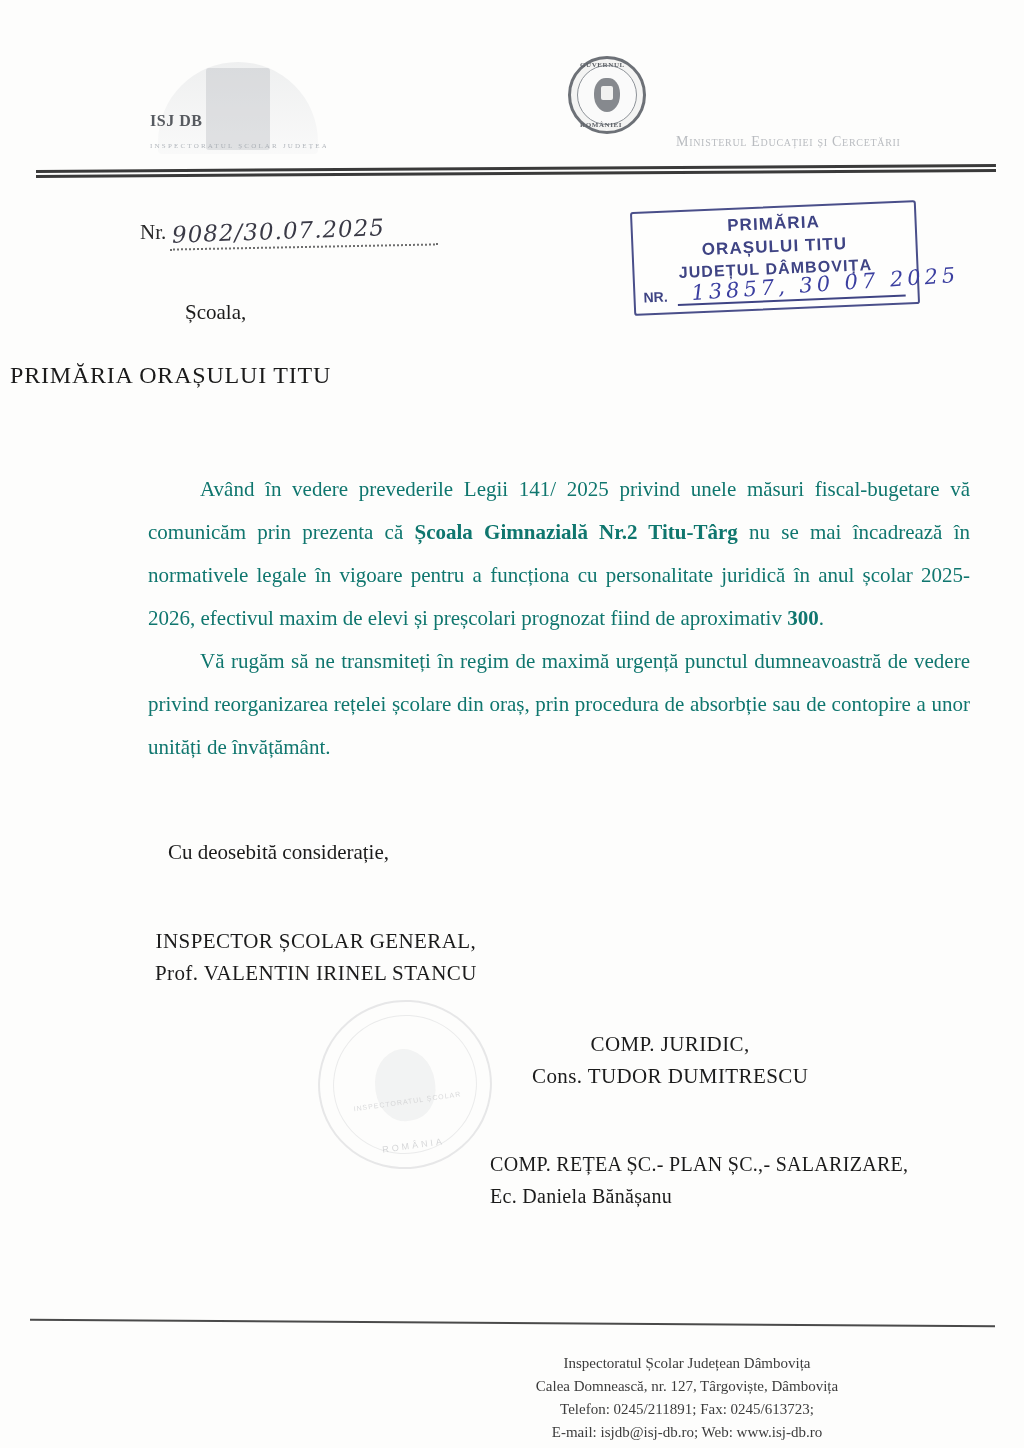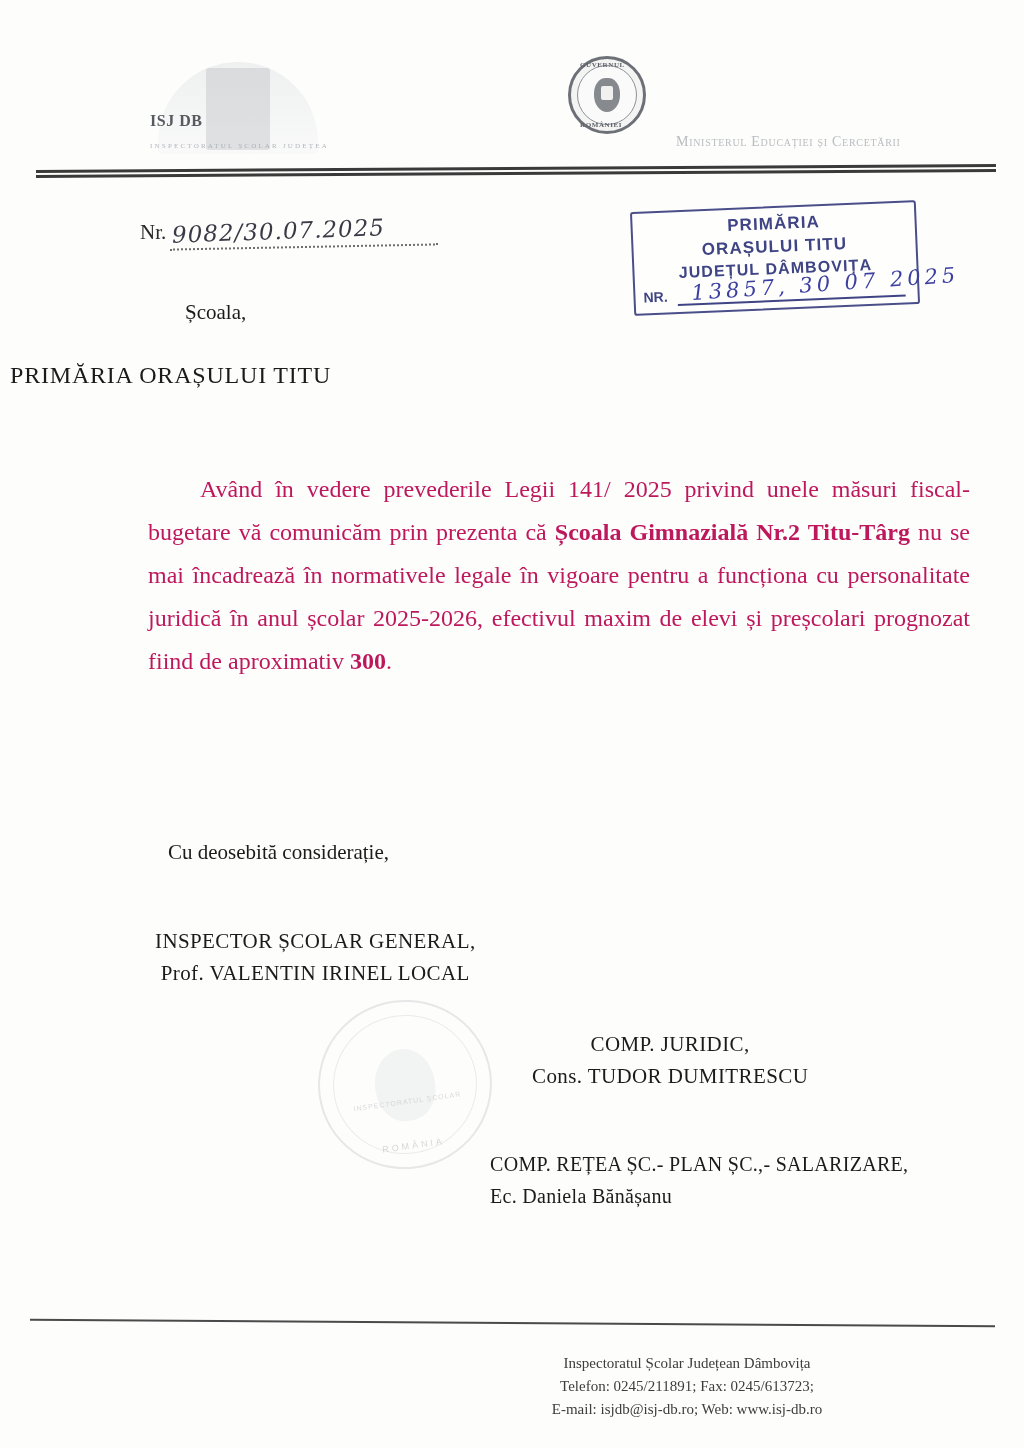--- a/index.html
+++ b/index.html
@@ -266,24 +266,24 @@
     letter-spacing: 0.8px;
     line-height: 40px;
     padding-left: 10px;
   }
 
   .body-text {
     position: absolute;
     left: 148px;
     top: 468px;
     width: 822px;
-    font-size: 24px;
+    font-size: 21px;
     line-height: 43px;
     text-align: justify;
-    color: #be185d;
+    color: #0f766e;
   }
   .body-text p { margin: 0 0 0 0; text-indent: 52px; }
   .body-text p + p { margin-top: 0; }
   .body-text b { font-weight: 700; }
 
   .closing {
     position: absolute;
     left: 168px;
     top: 840px;
     font-size: 21px;
@@ -428,45 +428,47 @@
     <div class="stamp-hand">13857, 30 07 2025</div>
   </div>
 
   <div class="catre">Școala,</div>
   <div class="addressee">
     <div>PRIMĂRIA ORAȘULUI TITU</div>
   </div>
 
   <div class="body-text">
     <p><span>Având în vedere prevederile Legii 141/ 2025 privind unele măsuri fiscal-bugetare vă comunicăm prin prezenta că </span><b>Școala Gimnazială Nr.2 Titu-Târg</b><span> nu se mai încadrează în normativele legale în vigoare pentru a funcționa cu personalitate juridică în anul școlar 2025-2026, efectivul maxim de elevi și preșcolari prognozat fiind de aproximativ </span><b>300</b><span>.</span></p>
+    <p>Vă rugăm să ne transmiteți în regim de maximă urgență punctul dumneavoastră de vedere privind reorganizarea rețelei școlare din oraș, prin procedura de absorbție sau de contopire a unor unități de învățământ.</p>
   </div>
 
   <div class="closing">Cu deosebită considerație,</div>
 
   <div class="round-seal">
     <div class="seal-mid-text">INSPECTORATUL ȘCOLAR</div>
     <div class="seal-arc-text">ROMÂNIA</div>
   </div>
 
   <div class="sig-left">
     <div>INSPECTOR ȘCOLAR GENERAL,</div>
-    <div>Prof. VALENTIN IRINEL LOCAL</div>
+    <div>Prof. VALENTIN IRINEL STANCU</div>
   </div>
 
   <div class="sig-mid">
     <div>COMP. JURIDIC,</div>
     <div>Cons. TUDOR DUMITRESCU</div>
   </div>
 
   <div class="sig-right">
     <div>COMP. REȚEA ȘC.- PLAN ȘC.,- SALARIZARE,</div>
     <div>Ec. Daniela Bănășanu</div>
   </div>
 
   <div class="rule-bottom"></div>
 
   <div class="footer">
     <div>Inspectoratul Școlar Județean Dâmbovița</div>
+    <div>Calea Domnească, nr. 127, Târgoviște, Dâmbovița</div>
     <div>Telefon: 0245/211891; Fax: 0245/613723;</div>
     <div>E-mail: isjdb@isj-db.ro; Web: www.isj-db.ro</div>
   </div>
 
 </div>
 
 </body></html>

